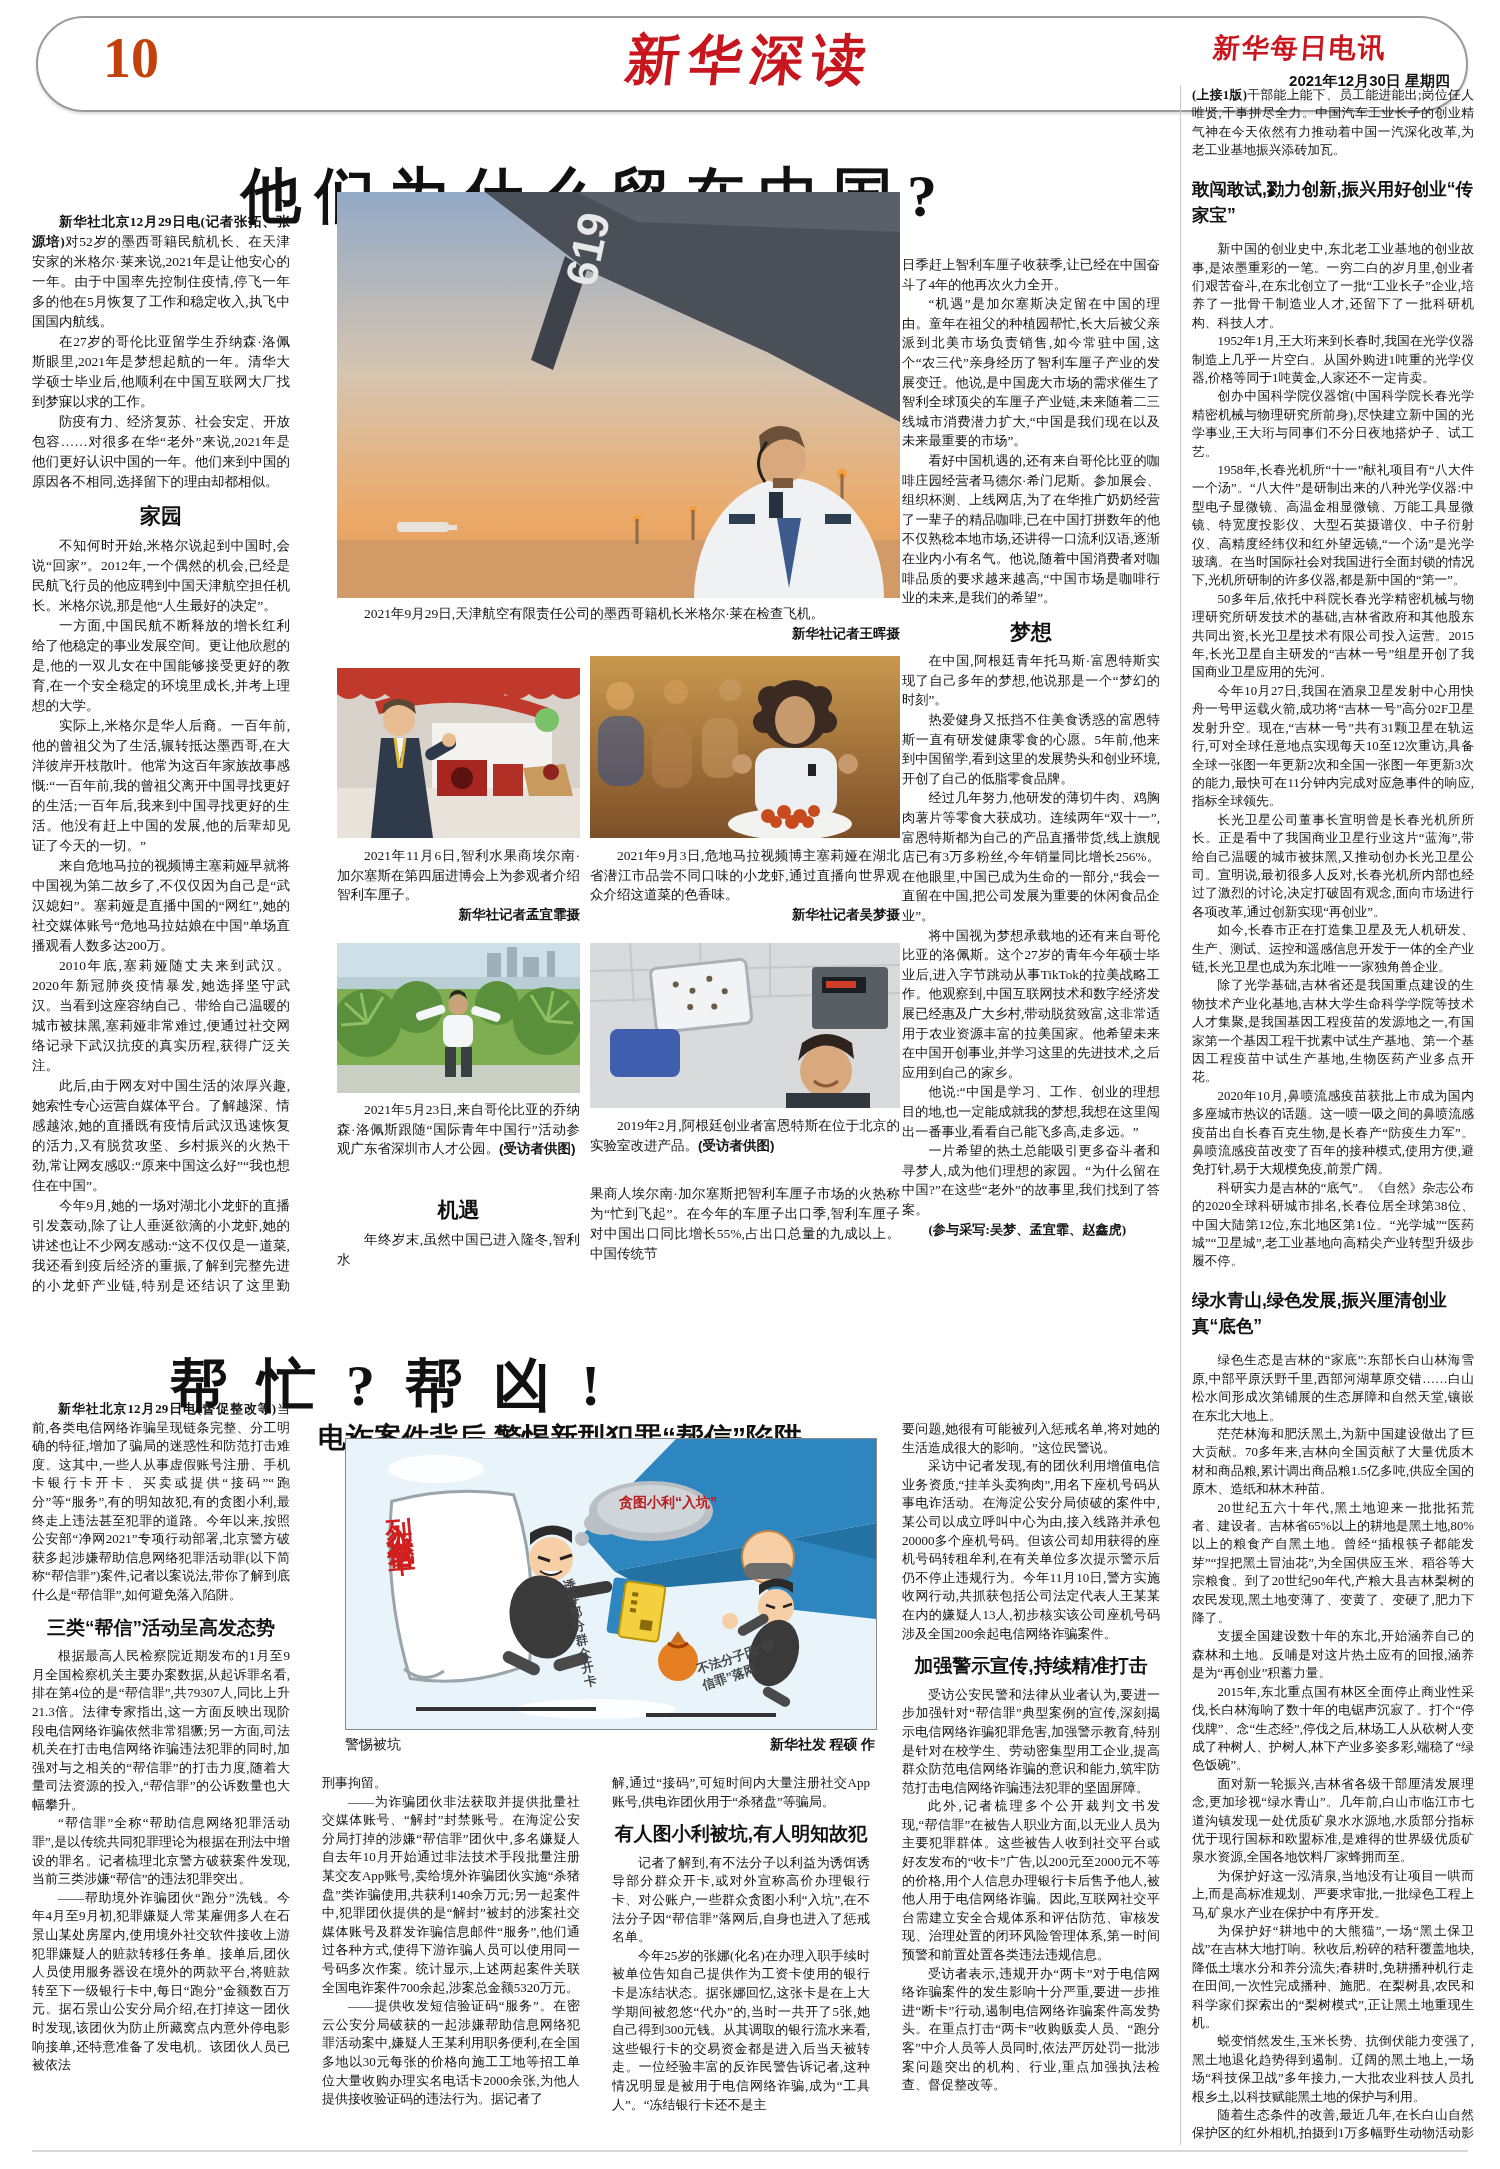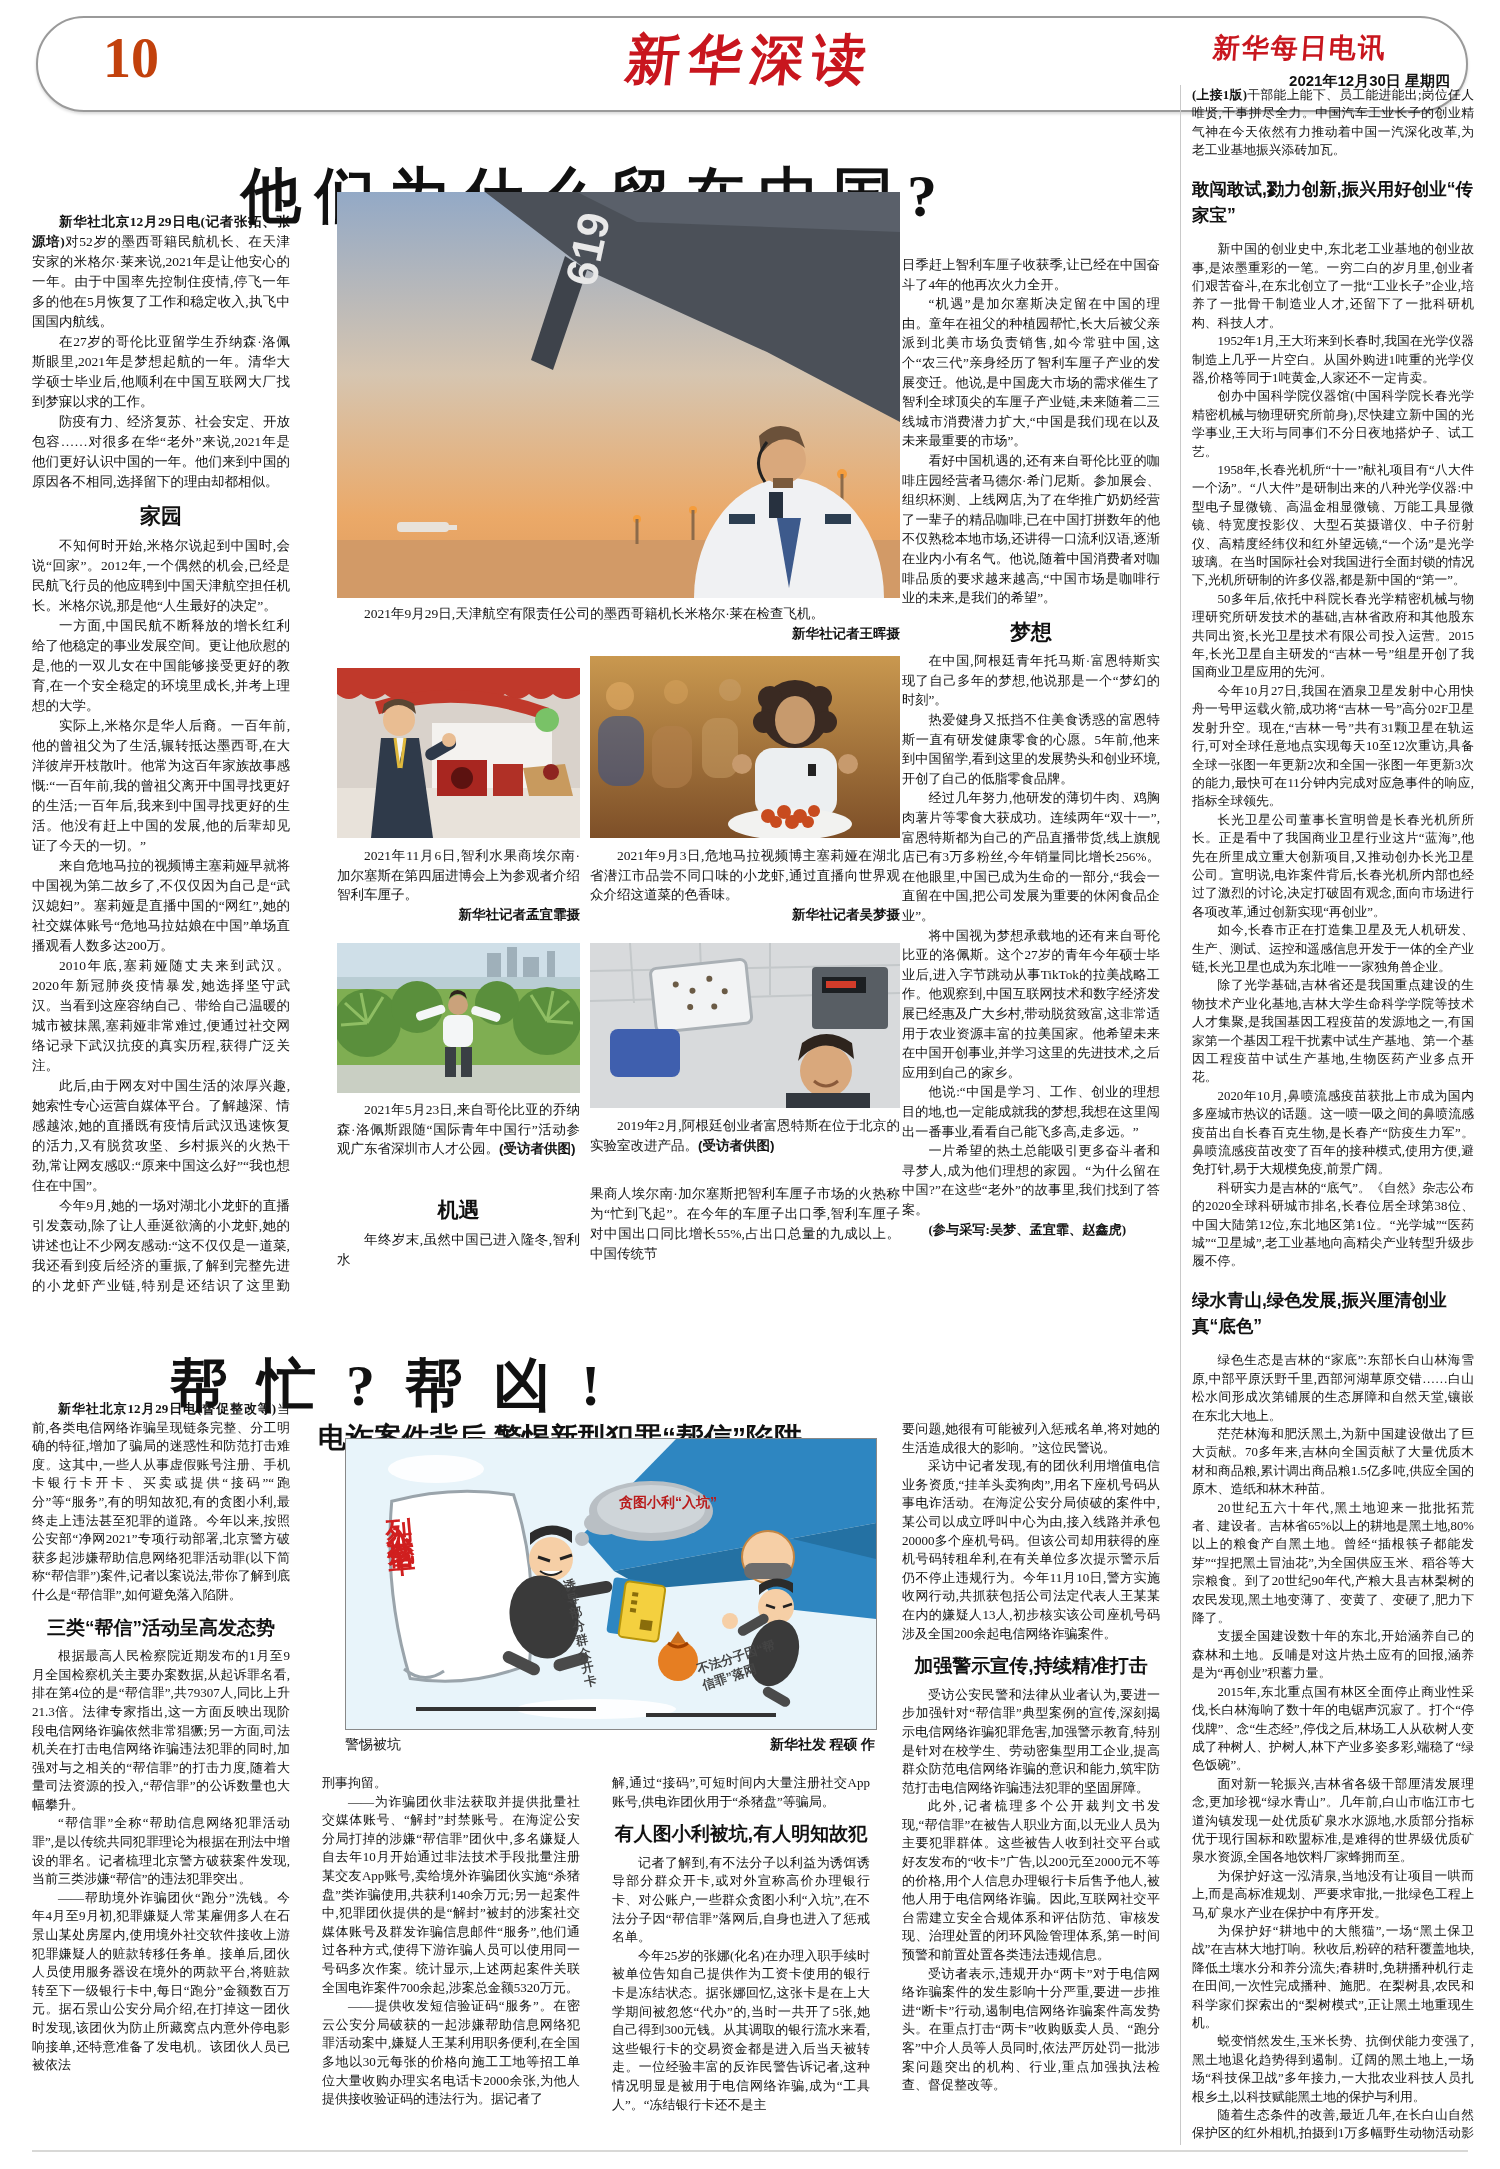--- a/index.html
+++ b/index.html
@@ -429,21 +429,21 @@
 
   <aside class="abs col" id="a3col" style="left:1192px;top:86px;width:282px;height:2058px;overflow:hidden;">
       <p class="para cont"><b>(上接1版)</b>干部能上能下、员工能进能出;岗位任人唯贤,干事拼尽全力。中国汽车工业长子的创业精气神在今天依然有力推动着中国一汽深化改革,为老工业基地振兴添砖加瓦。</p>
       <h3 class="rc-subhead">敢闯敢试,勠力创新,振兴用好创业“传家宝”</h3>
       <p class="para">新中国的创业史中,东北老工业基地的创业故事,是浓墨重彩的一笔。一穷二白的岁月里,创业者们艰苦奋斗,在东北创立了一批“工业长子”企业,培养了一批骨干制造业人才,还留下了一批科研机构、科技人才。</p>
       <p class="para">1952年1月,王大珩来到长春时,我国在光学仪器制造上几乎一片空白。从国外购进1吨重的光学仪器,价格等同于1吨黄金,人家还不一定肯卖。</p>
       <p class="para">创办中国科学院仪器馆(中国科学院长春光学精密机械与物理研究所前身),尽快建立新中国的光学事业,王大珩与同事们不分日夜地搭炉子、试工艺。</p>
       <p class="para">1958年,长春光机所“十一”献礼项目有“八大件一个汤”。“八大件”是研制出来的八种光学仪器:中型电子显微镜、高温金相显微镜、万能工具显微镜、特宽度投影仪、大型石英摄谱仪、中子衍射仪、高精度经纬仪和红外望远镜,“一个汤”是光学玻璃。在当时国际社会对我国进行全面封锁的情况下,光机所研制的许多仪器,都是新中国的“第一”。</p>
       <p class="para">50多年后,依托中科院长春光学精密机械与物理研究所研发技术的基础,吉林省政府和其他股东共同出资,长光卫星技术有限公司投入运营。2015年,长光卫星自主研发的“吉林一号”组星开创了我国商业卫星应用的先河。</p>
       <p class="para">今年10月27日,我国在酒泉卫星发射中心用快舟一号甲运载火箭,成功将“吉林一号”高分02F卫星发射升空。现在,“吉林一号”共有31颗卫星在轨运行,可对全球任意地点实现每天10至12次重访,具备全球一张图一年更新2次和全国一张图一年更新3次的能力,最快可在11分钟内完成对应急事件的响应,指标全球领先。</p>
-      <p class="para">长光卫星公司董事长宣明曾是长春光机所所长。正是看中了我国商业卫星行业这片“蓝海”,他先在所里成立重大创新项目,又推动创办长光卫星公司。宣明说,电诈案件背后,长春光机所内部也经过了激烈的讨论,决定打破固有观念,面向市场进行各项改革,通过创新实现“再创业”。</p>
+      <p class="para">长光卫星公司董事长宣明曾是长春光机所所长。正是看中了我国商业卫星行业这片“蓝海”,带给自己温暖的城市被抹黑,又推动创办长光卫星公司。宣明说,最初很多人反对,长春光机所内部也经过了激烈的讨论,决定打破固有观念,面向市场进行各项改革,通过创新实现“再创业”。</p>
       <p class="para">如今,长春市正在打造集卫星及无人机研发、生产、测试、运控和遥感信息开发于一体的全产业链,长光卫星也成为东北唯一一家独角兽企业。</p>
       <p class="para">除了光学基础,吉林省还是我国重点建设的生物技术产业化基地,吉林大学生命科学学院等技术人才集聚,是我国基因工程疫苗的发源地之一,有国家第一个基因工程干扰素中试生产基地、第一个基因工程疫苗中试生产基地,生物医药产业多点开花。</p>
       <p class="para">2020年10月,鼻喷流感疫苗获批上市成为国内多座城市热议的话题。这一喷一吸之间的鼻喷流感疫苗出自长春百克生物,是长春产“防疫生力军”。鼻喷流感疫苗改变了百年的接种模式,使用方便,避免打针,易于大规模免疫,前景广阔。</p>
       <p class="para">科研实力是吉林的“底气”。《自然》杂志公布的2020全球科研城市排名,长春位居全球第38位、中国大陆第12位,东北地区第1位。“光学城”“医药城”“卫星城”,老工业基地向高精尖产业转型升级步履不停。</p>
       <h3 class="rc-subhead">绿水青山,绿色发展,振兴厘清创业真“底色”</h3>
       <p class="para">绿色生态是吉林的“家底”:东部长白山林海雪原,中部平原沃野千里,西部河湖草原交错……白山松水间形成次第铺展的生态屏障和自然天堂,镶嵌在东北大地上。</p>
       <p class="para">茫茫林海和肥沃黑土,为新中国建设做出了巨大贡献。70多年来,吉林向全国贡献了大量优质木材和商品粮,累计调出商品粮1.5亿多吨,供应全国的原木、造纸和林木种苗。</p>
       <p class="para">20世纪五六十年代,黑土地迎来一批批拓荒者、建设者。吉林省65%以上的耕地是黑土地,80%以上的粮食产自黑土地。曾经“插根筷子都能发芽”“捏把黑土冒油花”,为全国供应玉米、稻谷等大宗粮食。到了20世纪90年代,产粮大县吉林梨树的农民发现,黑土地变薄了、变黄了、变硬了,肥力下降了。</p>
       <p class="para">支援全国建设数十年的东北,开始涵养自己的森林和土地。反哺是对这片热土应有的回报,涵养是为“再创业”积蓄力量。</p>
       <p class="para">2015年,东北重点国有林区全面停止商业性采伐,长白林海响了数十年的电锯声沉寂了。打个“停伐牌”、念“生态经”,停伐之后,林场工人从砍树人变成了种树人、护树人,林下产业多姿多彩,端稳了“绿色饭碗”。</p>

